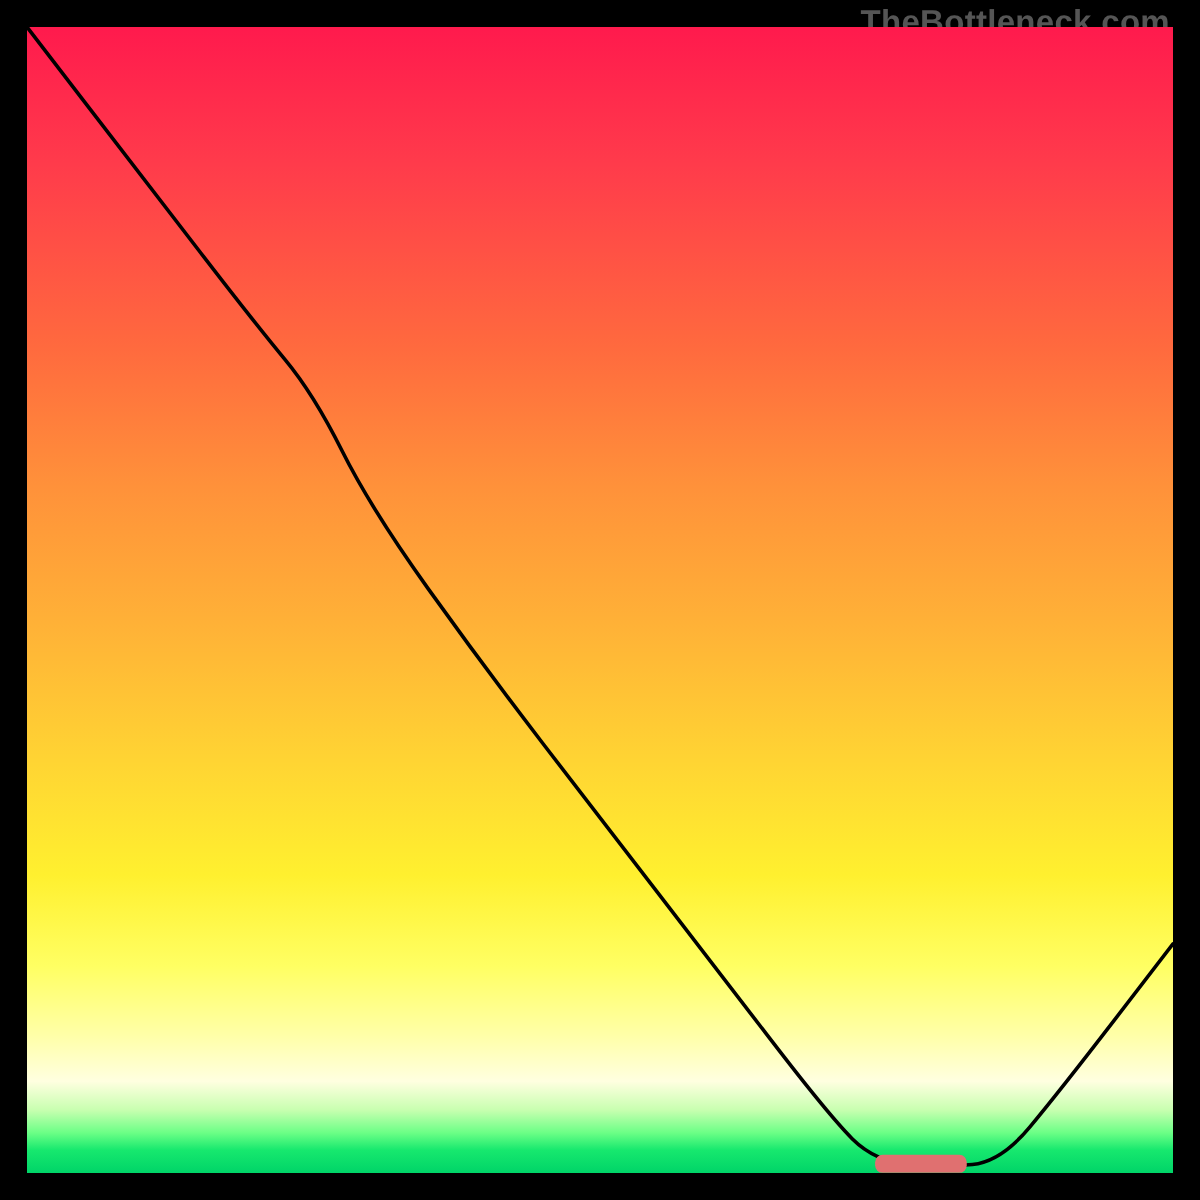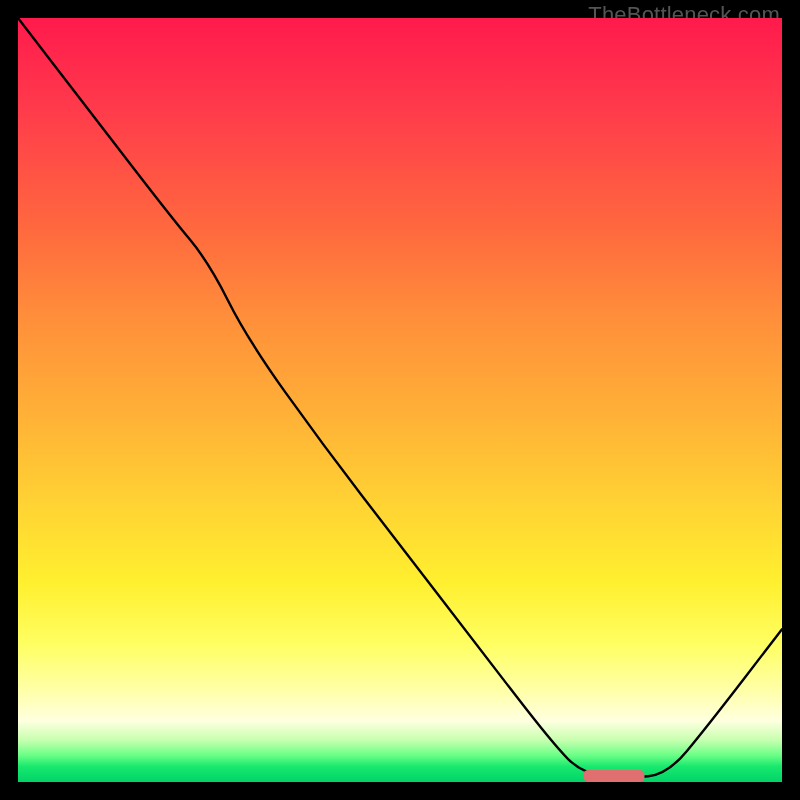--- a/index.html
+++ b/index.html
@@ -9,20 +9,21 @@
     height: 800px;
     overflow: hidden;
     background: #000;
     font-family: Arial, Helvetica, sans-serif;
   }
   .frame {
     position: relative;
     width: 800px;
     height: 600px;
     background: #000;
+    font-weight: bold;
   }
   .plot-area {
     position: absolute;
     left: 18px;
     top: 18px;
     width: 764px;
     height: 764px;
     box-sizing: border-box;
     overflow: hidden;
   }

